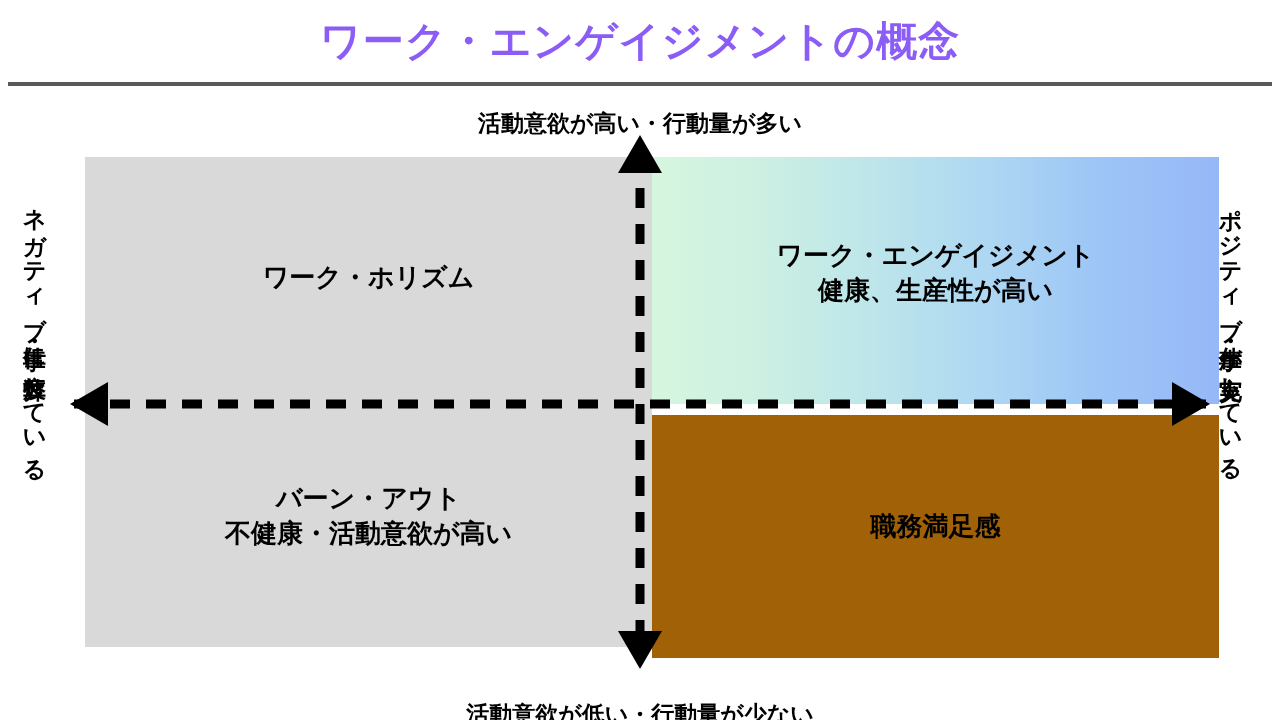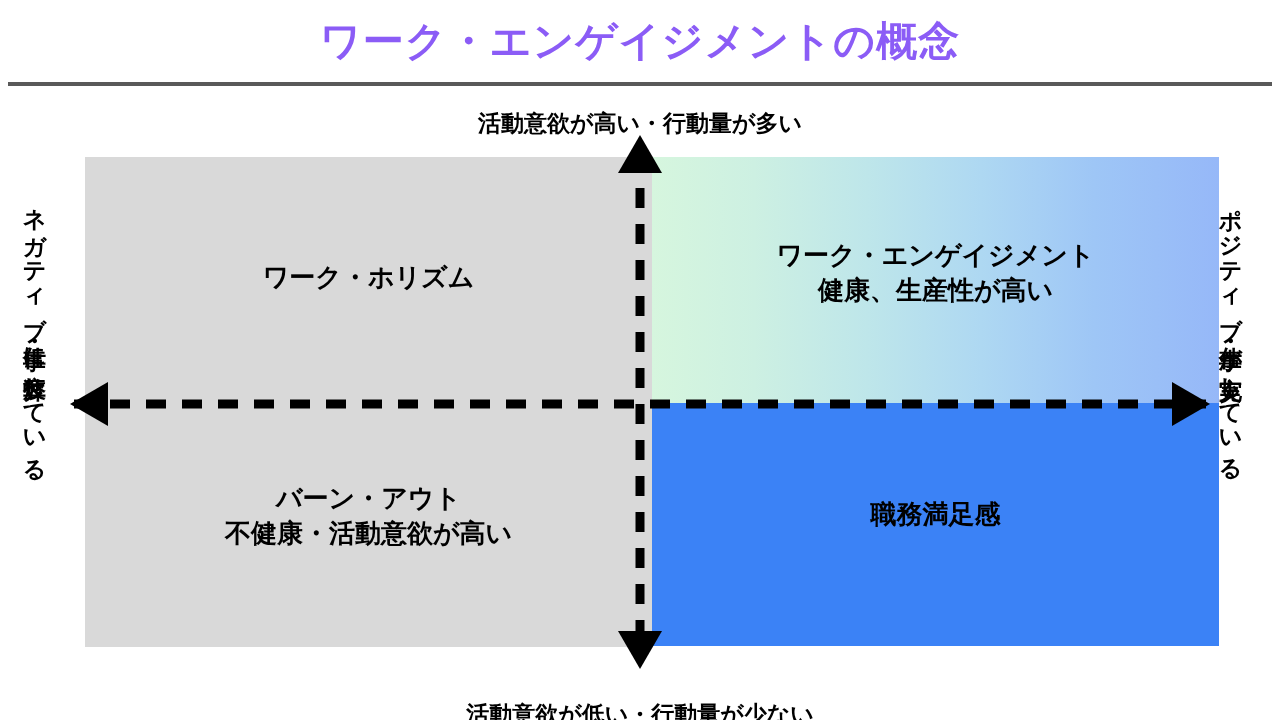--- a/index.html
+++ b/index.html
@@ -90,24 +90,24 @@
   #quadrant-bottom-left {
     left: 0;
     top: 247px;
     width: 567px;
     height: 243px;
     background: #d9d9d9;
   }
   
   #quadrant-bottom-right {
     left: 567px;
-    top: 246px;
+    top: 258px;
     width: 567px;
     height: 243px;
-    background: #3b82f6;
+    background: #a16207;
   }
   #quadrant-top-left .q-text { transform: translateY(-3px); }
   #quadrant-top-right .q-text { transform: translateY(-8px); }
   #quadrant-bottom-left .q-text { transform: translateY(-10px); }
   #quadrant-bottom-right .q-text { transform: translateY(-10px); }
 
   
   #axes {
     position: absolute;
     left: 0;

